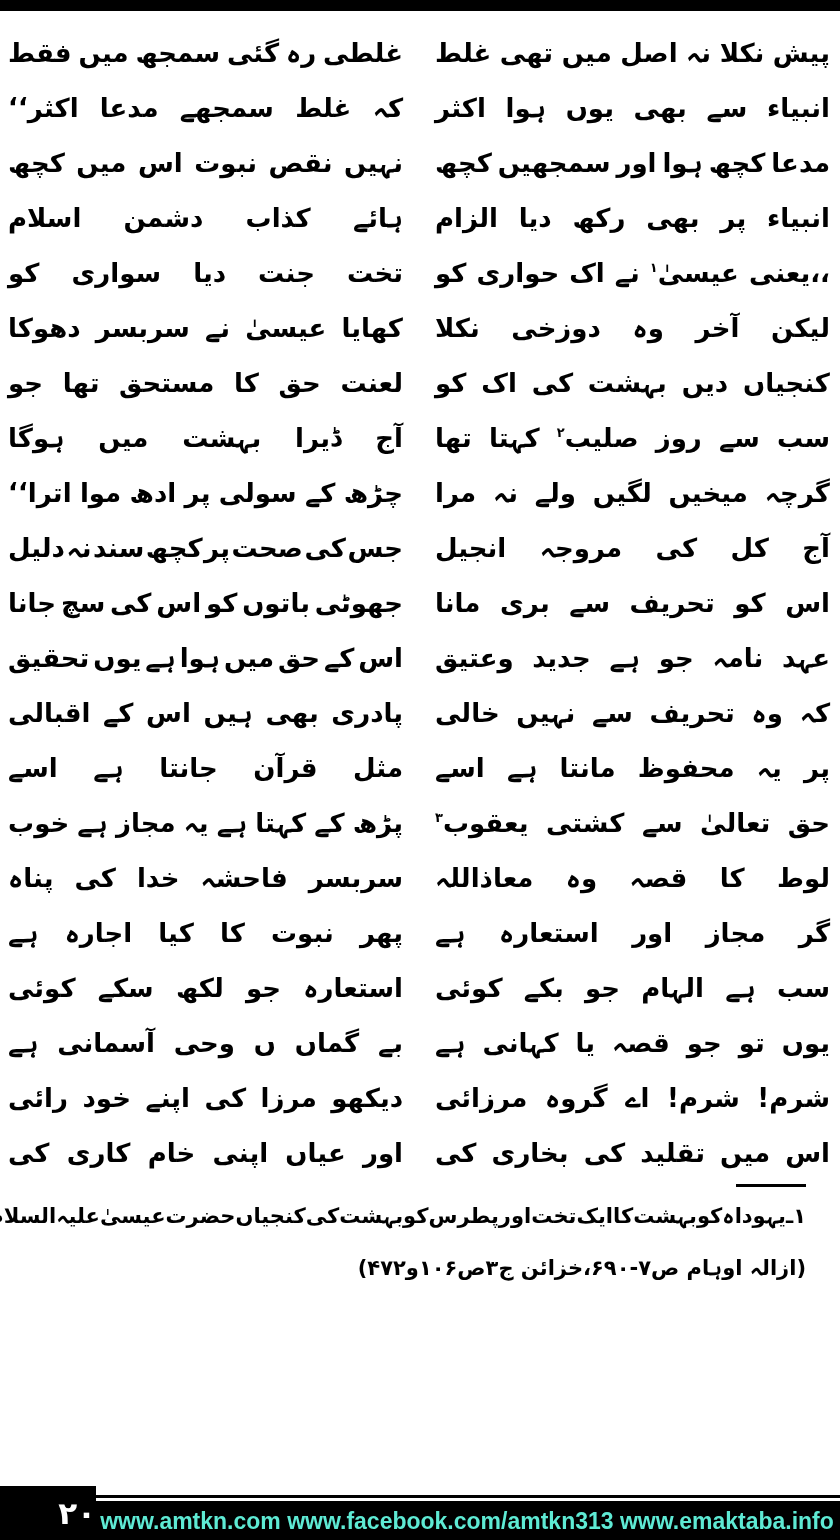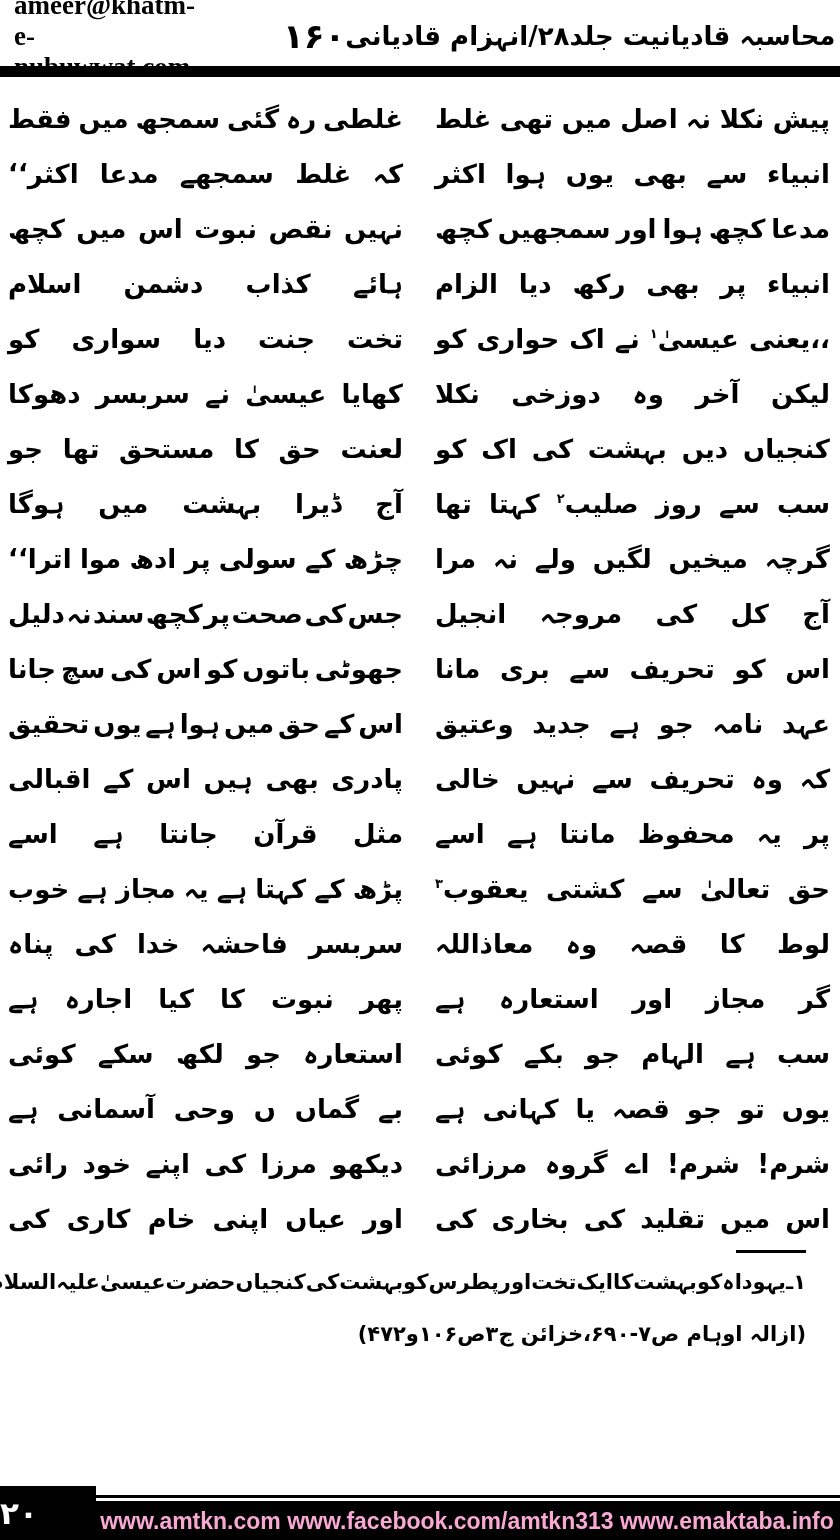--- a/index.html
+++ b/index.html
@@ -59,43 +59,38 @@
   .fn-justify .w{display:inline-block;}
   .fn-split{display:flex;justify-content:space-between;white-space:nowrap;height:54px;}
   .fn-center{justify-content:center;height:48px;}
   
   footer{position:absolute;left:0;bottom:0;width:100%;}
   .rule-double{
     height:3px;border-top:3px solid #000;border-bottom:2px solid #000;
     background:#fff;width:100%;box-sizing:content-box;
   }
   .bar{
-    height:37px;background:#000;color:#f9a8d4;
+    height:37px;background:#000;color:#5eead4;
     display:flex;align-items:center;justify-content:center;
     padding-left:94px;
     font-family:"Liberation Sans", sans-serif;
     font-weight:bold;font-size:23px;white-space:nowrap;
   }
   .corner{
     position:absolute;left:0;bottom:0;
     width:96px;height:54px;background:#000;color:#fff;
-    display:flex;align-items:center;justify-content:flex-end;
+    display:flex;align-items:center;justify-content:flex-start;
     font-size:31px;font-weight:bold;direction:rtl;
   }
 </style>
 </head>
 <body>
 
 <div class="page">
 
-  <header>
-    <div class="email">ameer@khatm-e-nubuwwat.com</div>
-    <div class="pagenum">۱۶۰</div>
-    <div class="title">محاسبہ قادیانیت جلد۲۸/انہزام قادیانی</div>
-  </header>
 
   <div class="rule-thick"></div>
 
   <main class="poem">
     <section class="col">
         <div class="poem-line" dir="rtl">
           <span class="w">پیش</span>
           <span class="w">نکلا</span>
           <span class="w">نہ</span>
           <span class="w">اصل</span>

